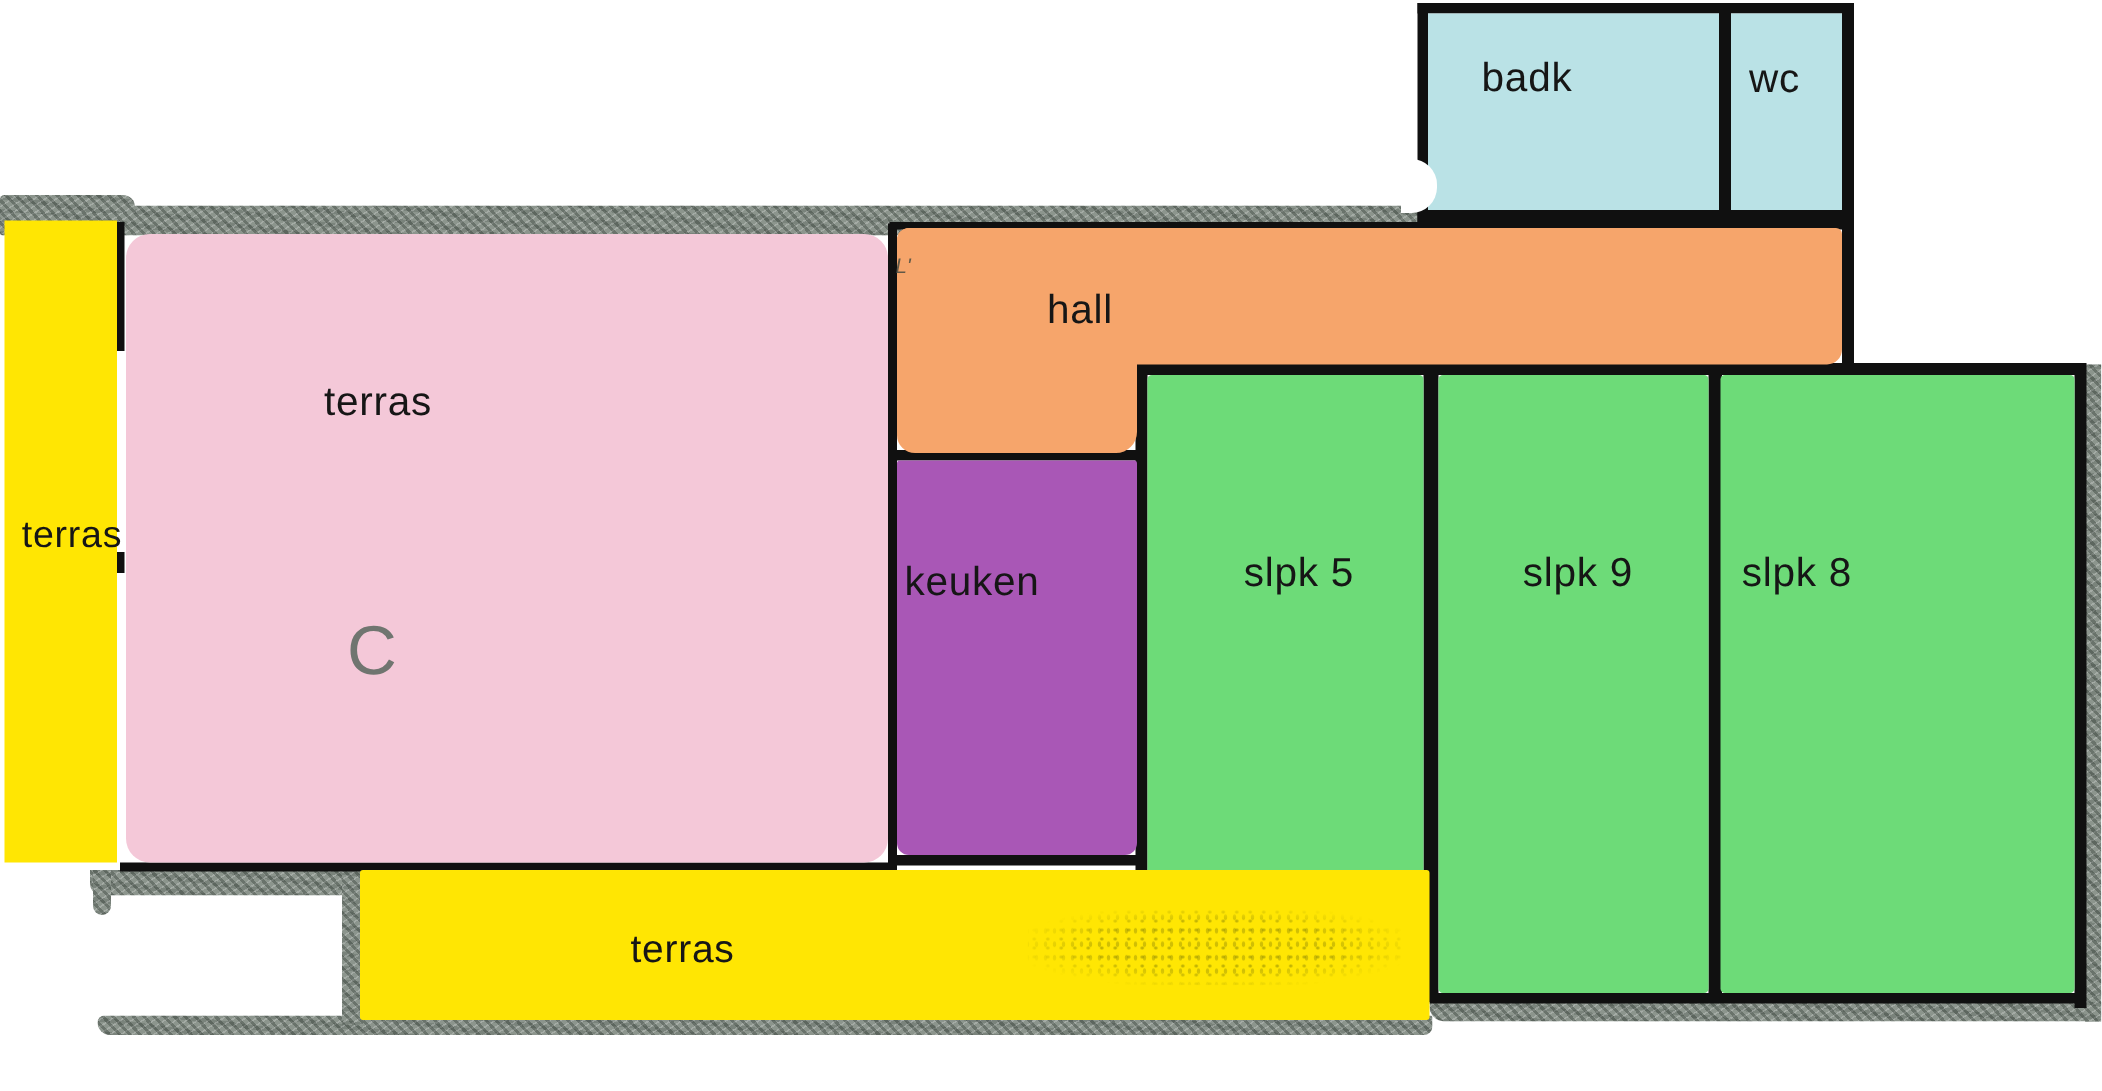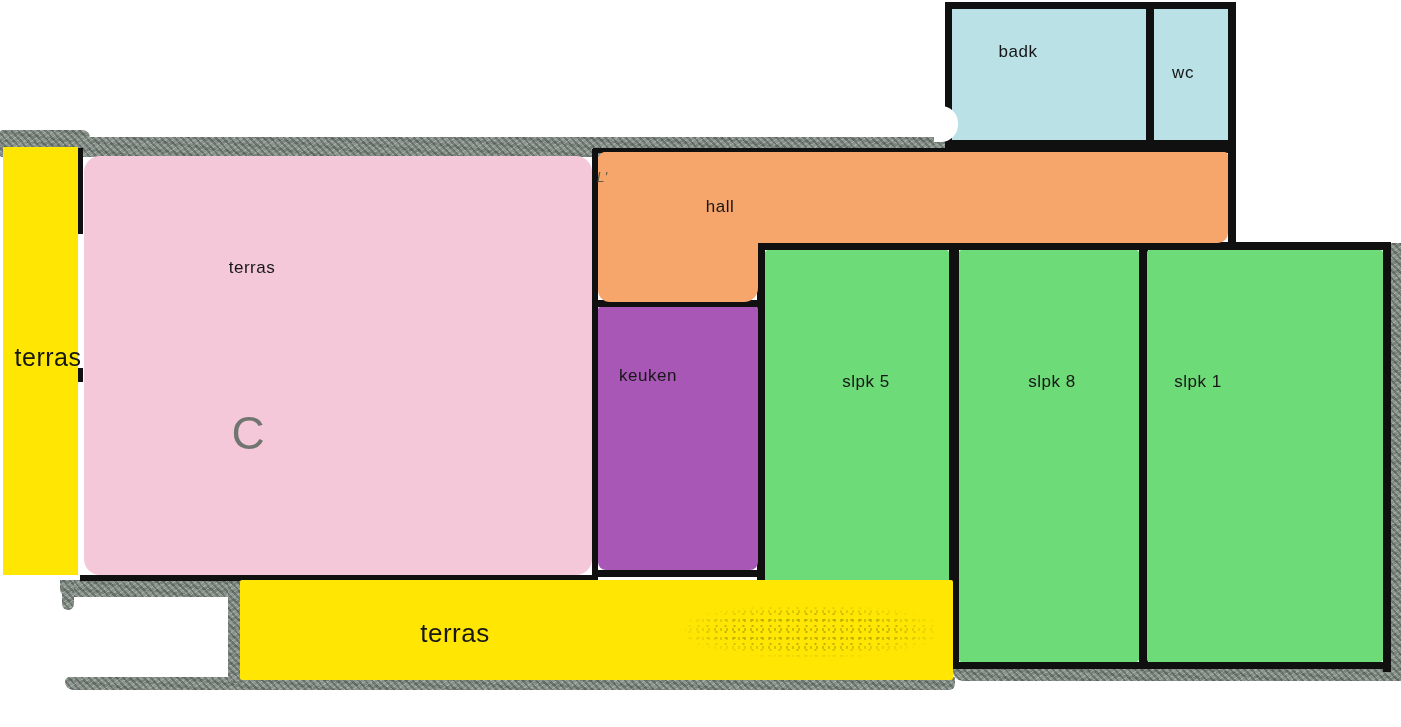--- a/index.html
+++ b/index.html
@@ -13,21 +13,21 @@
     position:absolute;background-color:#8c958d;
     background-image:
       repeating-linear-gradient(47deg, rgba(25,35,28,.30) 0 2px, rgba(0,0,0,0) 2px 5px),
       repeating-linear-gradient(-33deg, rgba(255,255,255,.22) 0 1px, rgba(0,0,0,0) 1px 4px),
       repeating-linear-gradient(8deg, rgba(40,50,44,.18) 0 3px, rgba(0,0,0,0) 3px 9px);
   }
   .wall-black{position:absolute;background:#101010;}
   .fill{position:absolute;}
   .room-label{
     position:absolute;transform:translate(-50%,-50%);
-    color:#161616;font-size:17px;letter-spacing:.5px;white-space:nowrap;
+    color:#161616;font-size:27px;letter-spacing:.5px;white-space:nowrap;
   }
   .mark-c{
     position:absolute;transform:translate(-50%,-50%);
     color:#5a675e;font-size:46px;font-weight:400;opacity:.85;
   }
   .mark-l{
     position:absolute;transform:translate(-50%,-50%);
     color:#3c463f;font-size:14px;font-style:italic;opacity:.8;
   }
   .notch{
@@ -90,24 +90,24 @@
 
   <div class="notch" style="left:934px;top:106px;width:24px;height:36px;"></div>
 
   <div class="fill" style="left: 240px; top: 580px; width: 713px; height: 100px; border-radius: 2px; background-color: rgb(255, 230, 3);">
     <div class="speckle" style="left:445px;top:25px;width:250px;height:52px;"></div>
   </div>
 
   <div class="room-label" style="left:48px;top:357px;font-size:25px;">terras</div>
   <div class="room-label" style="left:252px;top:268px;">terras</div>
   <div class="room-label" style="left:720px;top:207px;">hall</div>
-  <div class="room-label" style="left:648px;top:376px;">keuken</div>
+  <div class="room-label" style="left:648px;top:388px;">keuken</div>
   <div class="room-label" style="left:866px;top:382px;">slpk 5</div>
-  <div class="room-label" style="left:1052px;top:382px;">slpk 8</div>
-  <div class="room-label" style="left:1198px;top:382px;">slpk 1</div>
+  <div class="room-label" style="left:1052px;top:382px;">slpk 9</div>
+  <div class="room-label" style="left:1198px;top:382px;">slpk 8</div>
   <div class="room-label" style="left:1018px;top:52px;">badk</div>
-  <div class="room-label" style="left:1183px;top:53px;margin-top:20px;">wc</div>
+  <div class="room-label" style="left:1183px;top:53px;">wc</div>
   <div class="room-label" style="left:455px;top:633px;font-size:26px;">terras</div>
 
   <div class="mark-c" style="left:248px;top:433px;">C</div>
   <div class="mark-l" style="left:602px;top:177px;">L'</div>
 
 </div>
 
 </body></html>

